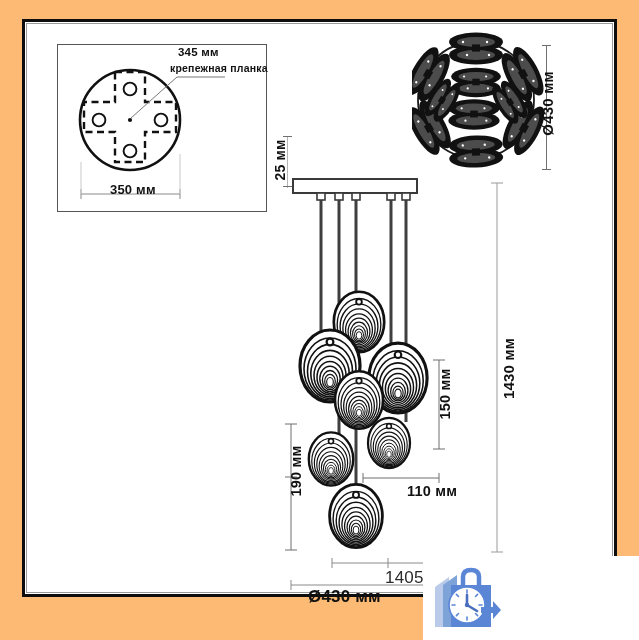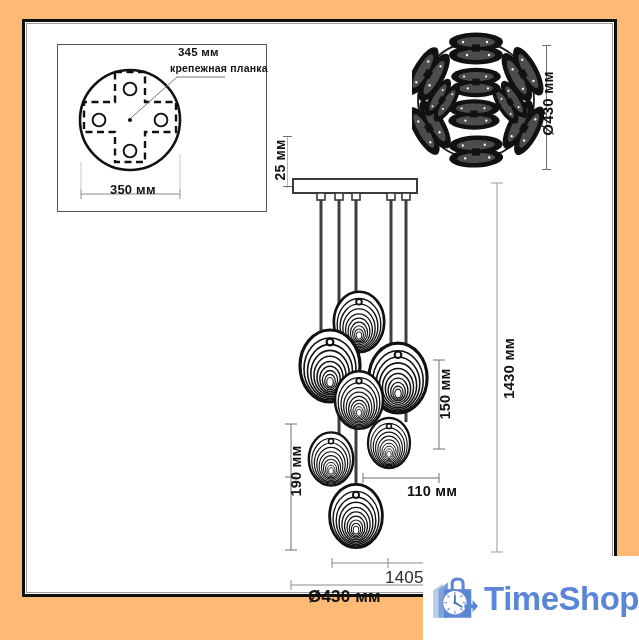--- a/index.html
+++ b/index.html
@@ -272,16 +272,15 @@
         <line x1="29.5" y1="50.5" x2="27.4" y2="52.6"></line>
       </g>
       <g stroke="#4a6fbe" stroke-width="2.6" stroke-linecap="round">
         <line x1="38" y1="42" x2="38" y2="32"></line>
         <line x1="38" y1="42" x2="48" y2="48"></line>
       </g>
       <circle cx="38" cy="42" r="2.2" fill="#4a6fbe"></circle>
 
       <path d="M52 44 L64 44 L64 38 L72 47 L64 56 L64 50 L52 50 Z" fill="#5b86d6"></path>
     </svg>
-    <div class="logo-text">TimeShop</div>
   </div>
 
 </div>
 
 </body></html>

